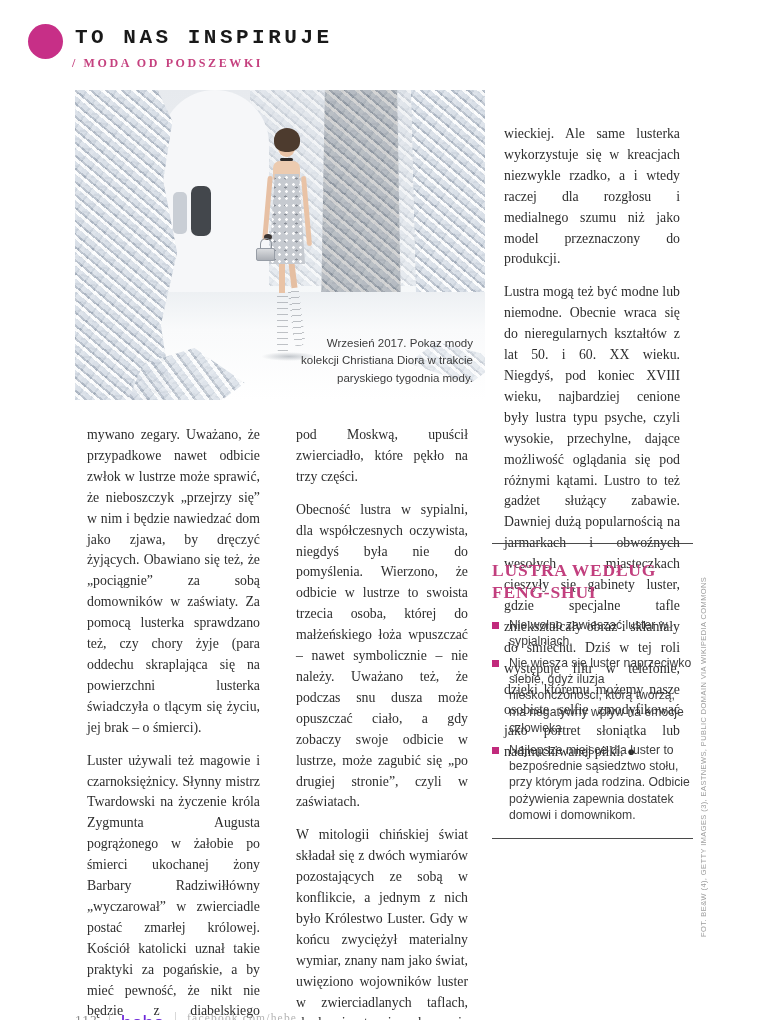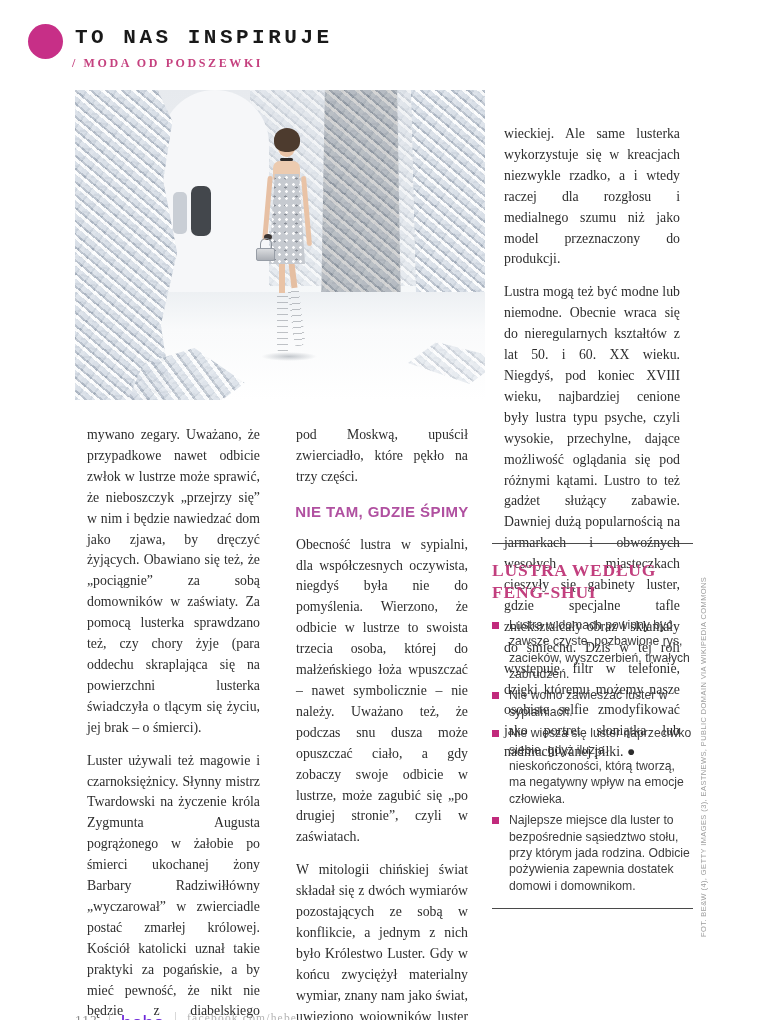--- a/index.html
+++ b/index.html
@@ -174,45 +174,44 @@
       <div class="m-chest"></div>
       <div class="m-dress"></div>
       <div class="m-choker"></div>
       <div class="m-face"></div>
       <div class="m-hair"></div>
       <div class="m-bracelet"></div>
       <div class="m-chain"></div>
       <div class="m-bag"></div>
     </div>
 
+    <div class="photo-caption">Wrzesień 2017. Pokaz mody kolekcji Christiana Diora w trakcie paryskiego tygodnia mody.</div>
   </div>
 
   <div class="col col-1">
     <p>mywano zegary. Uważano, że przypadkowe nawet odbicie zwłok w lustrze może sprawić, że nieboszczyk „przejrzy się” w nim i będzie nawiedzać dom jako zjawa, by dręczyć żyjących. Obawiano się też, że „pociągnie” za sobą domowników w zaświaty. Za pomocą lusterka sprawdzano też, czy chory żyje (para oddechu skraplająca się na powierzchni lusterka świadczyła o tlącym się życiu, jej brak – o śmierci).</p>
     <p>Luster używali też magowie i czarnoksiężnicy. Słynny mistrz Twardowski na życzenie króla Zygmunta Augusta pogrążonego w żałobie po śmierci ukochanej żony Barbary Radziwiłłówny „wyczarował” w zwierciadle postać zmarłej królowej. Kościół katolicki uznał takie praktyki za pogańskie, a by mieć pewność, że nikt nie będzie z diabelskiego przedmiotu korzystał, lustro Twardowskiego zawieszono w zakrystii bazyliki w Węgrowie w taki sposób, by nikt nie mógł się w nim przejrzeć. Złamał ten zakaz ciągnący z armią na wojnę z Rosją Napoleon Bonaparte. Gdy ujrzał w lustrze Twardowskiego swoją klęskę</p>
   </div>
 
   <div class="col col-2">
     <p>pod Moskwą, upuścił zwierciadło, które pękło na trzy części.</p>
-    <p class="crosshead">NIE TAM, GDZIE ŚPIMY</p>
     <p>Obecność lustra w sypialni, dla współczesnych oczywista, niegdyś była nie do pomyślenia. Wierzono, że odbicie w lustrze to swoista trzecia osoba, której do małżeńskiego łoża wpuszczać – nawet symbolicznie – nie należy. Uważano też, że podczas snu dusza może opuszczać ciało, a gdy zobaczy swoje odbicie w lustrze, może zagubić się „po drugiej stronie”, czyli w zaświatach.</p>
     <p>W mitologii chińskiej świat składał się z dwóch wymiarów pozostających ze sobą w konflikcie, a jednym z nich było Królestwo Luster. Gdy w końcu zwyciężył materialny wymiar, znany nam jako świat, uwięziono wojowników luster w zwierciadlanych taflach, skąd nieustannie obserwują ludzi i szukają sposobu na złamanie bariery dzielącej oba wymiary. Sen, gdy człowiek traci czujność, jest momentem, gdy łatwo odebrać mu duszę, czyli życie.</p>
 
   </div>
 
   <div class="col col-3">
     <p>wieckiej. Ale same lusterka wykorzystuje się w kreacjach niezwykle rzadko, a i wtedy raczej dla rozgłosu i medialnego szumu niż jako model przeznaczony do produkcji.</p>
     <p>Lustra mogą też być modne lub niemodne. Obecnie wraca się do nieregularnych kształtów z lat 50. i 60. XX wieku. Niegdyś, pod koniec XVIII wieku, najbardziej cenione były lustra typu psyche, czyli wysokie, przechylne, dające możliwość oglądania się pod różnymi kątami. Lustro to też gadżet służący zabawie. Dawniej dużą popularnością na jarmarkach i obwoźnych wesołych miasteczkach cieszyły się gabinety luster, gdzie specjalne tafle zniekształcały obraz i skłaniały do śmiechu. Dziś w tej roli występuje filtr w telefonie, dzięki któremu możemy nasze osobiste selfie zmodyfikować jako portret słoniątka lub nadmuchiwanej piłki. ●</p>
   </div>
 
   <div class="fs-box">
     <hr class="fs-rule">
     <div class="fs-heading">LUSTRA WEDŁUG FENG-SHUI</div>
     <ul class="fs-list">
-      <li class="fs-item">Lustra w domach powinny być zawsze czyste, pozbawione rys, zacieków, wyszczerbień, trwałych zabrudzeń.</li>
       <li class="fs-item">Nie wolno zawieszać luster w sypialniach.</li>
       <li class="fs-item">Nie wiesza się luster naprzeciwko siebie, gdyż iluzja nieskończoności, którą tworzą, ma negatywny wpływ na emocje człowieka.</li>
       <li class="fs-item">Najlepsze miejsce dla luster to bezpośrednie sąsiedztwo stołu, przy którym jada rodzina. Odbicie pożywienia zapewnia dostatek domowi i domownikom.</li>
     </ul>
     <hr class="fs-rule">
   </div>
 
   <div class="credits">FOT. BE&amp;W (4), GETTY IMAGES (3), EASTNEWS, PUBLIC DOMAIN VIA WIKIPEDIA COMMONS</div>
 
   <div class="footer">

